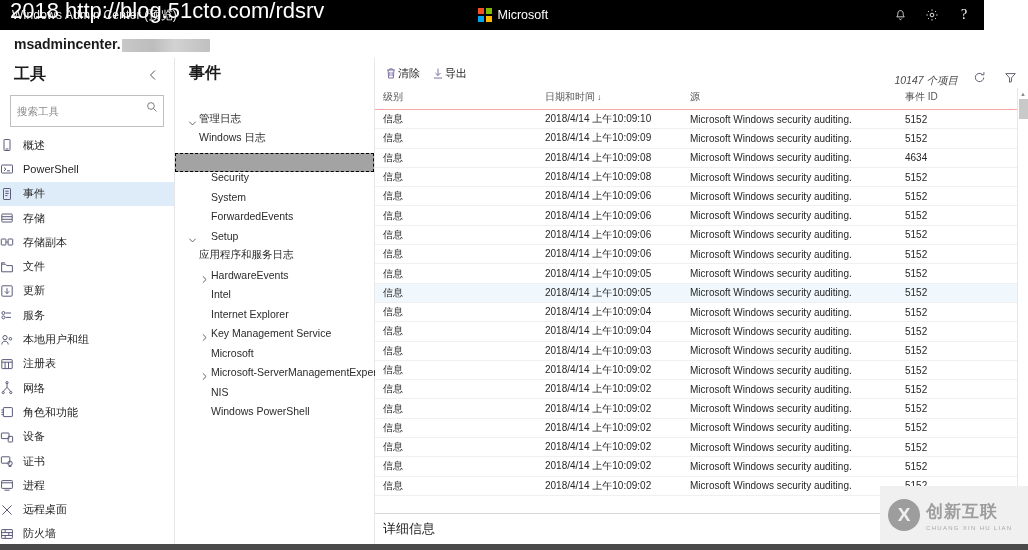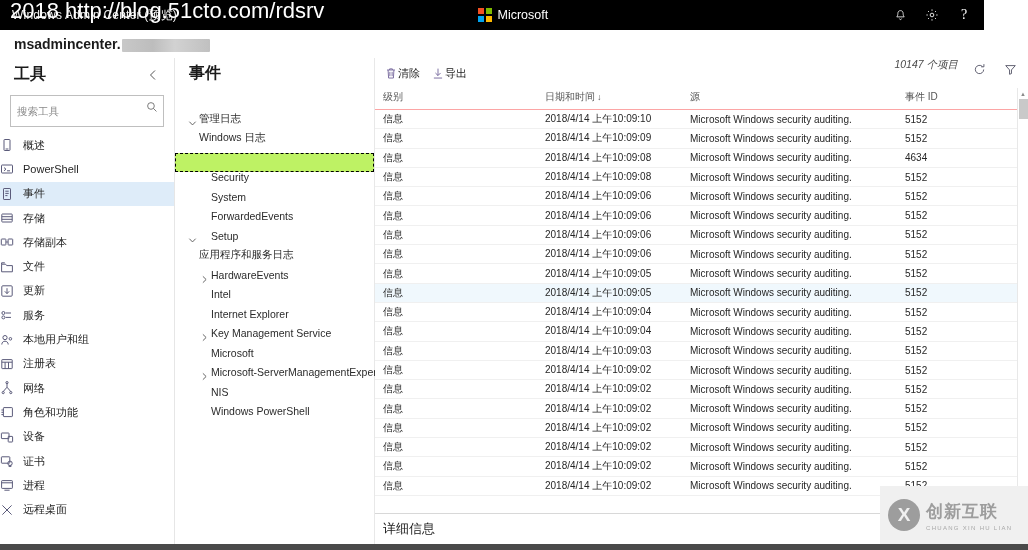--- a/index.html
+++ b/index.html
@@ -118,21 +118,21 @@
   }
   .events-title {
     font-size: 16px; font-weight: bold; color: #1b1b1b;
     padding: 5px 0 8px 14px;
   }
   .tree { padding-top: 2px; }
   .tree-node {
     height: 19.5px; display: flex; align-items: center;
     font-size: 10.5px; color: #2b2b2b; cursor: pointer; position: relative;
   }
-  .tree-node.selected { background: #bef264; outline: 1.5px dashed #000; outline-offset: -1px; }
+  .tree-node.selected { background: #a3a3a3; outline: 1.5px dashed #000; outline-offset: -1px; }
   .tree-chev {
     width: 14px; height: 14px; display: flex; align-items: center; justify-content: center;
     color: #555; flex: 0 0 14px;
   }
   .tree-text { white-space: nowrap; margin-top: 30px; }
   .lvl0 { padding-left: 24px; }
   .lvl0b { padding-left: 10px; }
   .lvl1 { padding-left: 36px; }
   .lvl1b { padding-left: 22px; }
 
@@ -141,21 +141,21 @@
   .cmdbar {
     height: 30px; display: flex; align-items: center; padding-left: 8px; position: relative;
   }
   .cmd-btn {
     display: flex; align-items: center; gap: 1px; height: 26px;
     padding: 0 10px 0 2px; cursor: pointer; font-size: 11px; color: #212121;
   }
   .cmd-ico { color: #6b5b95; display: flex; align-items: center; }
   .cmd-right {
     position: absolute; right: 8px; top: 0; height: 30px;
-    display: flex; align-items: flex-start; gap: 11px;
+    display: flex; align-items: flex-end; gap: 11px;
   }
   .item-count { font-size: 10.5px; color: #4a4a4a; font-style: italic; white-space: nowrap; }
   .icon-btn {
     width: 20px; height: 22px; display: flex; align-items: center; justify-content: center;
     cursor: pointer; color: #4a4a5e;
   }
   .grid-search {
     width: 148px; height: 20px; border: 1px solid #bfbfbf; background: #fff;
     display: flex; align-items: center; position: relative;
   }
@@ -436,20 +436,29 @@
             </span>
             <span class="tool-label">进程</span>
           </div>
           <div class="tool-item">
             <span class="tool-ico">
               <svg width="14" height="14" viewBox="0 0 14 14" fill="none" stroke="#5b5b7a" stroke-width="1" stroke-linejoin="round">
                 <path d="M2.4 2.4l9.2 9.2M11.6 2.4l-9.2 9.2"></path>
               </svg>
             </span>
             <span class="tool-label">远程桌面</span>
+          </div>
+          <div class="tool-item">
+            <span class="tool-ico">
+              <svg width="14" height="14" viewBox="0 0 14 14" fill="none" stroke="#5b5b7a" stroke-width="1" stroke-linejoin="round">
+                <rect x="1.6" y="2.6" width="10.8" height="8.8" rx="0.5"></rect>
+                <path d="M1.6 5.6h10.8M1.6 8.5h10.8M5.2 2.6v3M8.8 5.6v2.9M5.2 8.5v2.9"></path>
+              </svg>
+            </span>
+            <span class="tool-label">防火墙</span>
           </div>
         </div>
     </div>
 
     <div class="events-pane">
       <div class="events-title">事件</div>
       <div class="tree" id="tree-list">
           <div class="tree-node lvl0">
             <span class="tree-text">管理日志</span>
           </div>

